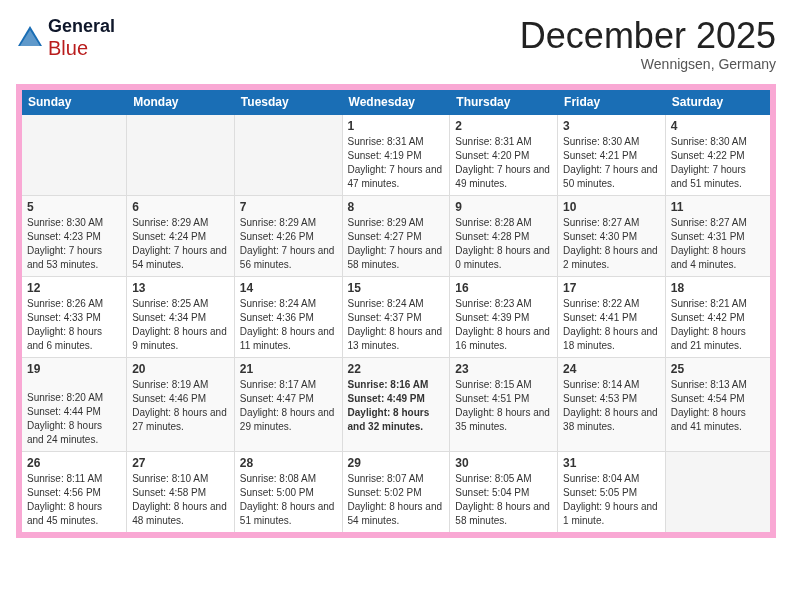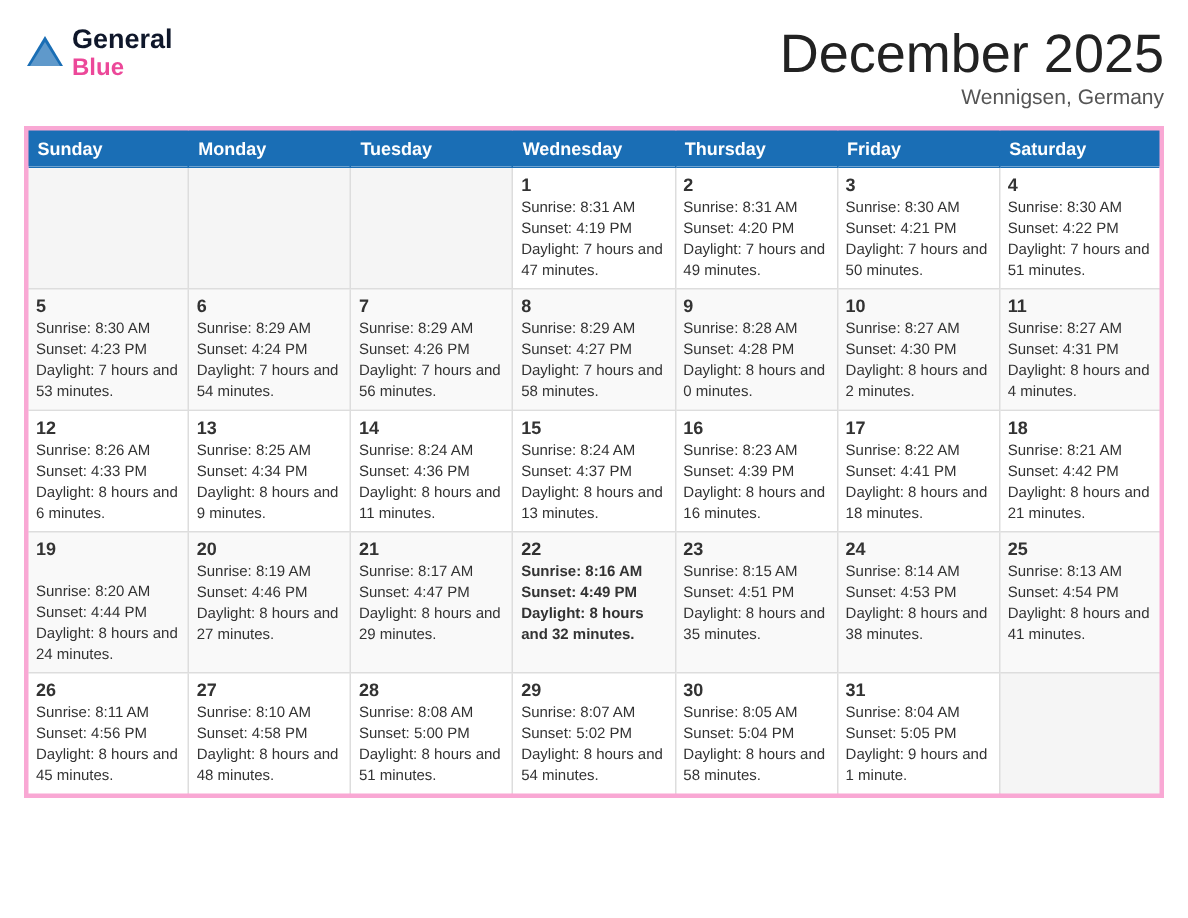--- a/index.html
+++ b/index.html
@@ -20,23 +20,23 @@
       display: flex;
       align-items: center;
       gap: 4px;
     }
     .logo-text-general {
       font-size: 18px;
       font-weight: bold;
       color: #0f172a;
     }
     .logo-text-blue {
-      font-size: 16px;
-      font-weight: bold;
-      color: #ec4899;
+      font-size: 20px;
+      font-weight: normal;
+      color: #b91c1c;
     }
     .logo-icon {
       width: 28px;
       height: 28px;
     }
     .title-block {
       text-align: right;
     }
     .month-title {
       font-size: 36px;
@@ -44,21 +44,21 @@
       color: #222;
       line-height: 1.1;
     }
     .location {
       font-size: 14px;
       color: #555;
     }
     .calendar {
       width: 100%;
       border-collapse: collapse;
-      border: 3px solid #f9a8d4;
+      border: 6px solid #f9a8d4;
     }
     .calendar th {
       background-color: #1a6eb5;
       color: #fff;
       text-align: left;
       padding: 5px 6px;
       font-size: 12px;
       font-weight: bold;
       border: 1px solid #1a6eb5;
     }

